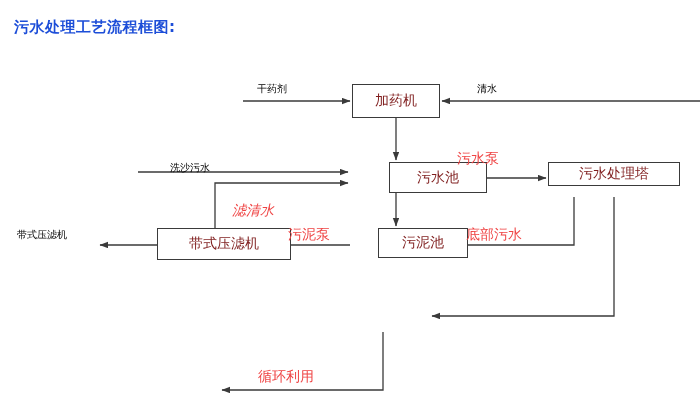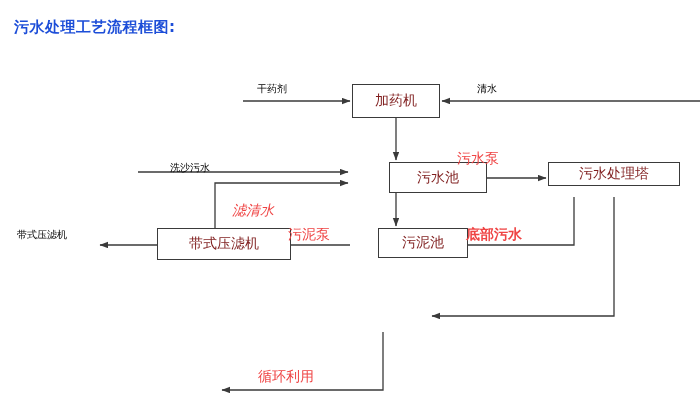--- a/index.html
+++ b/index.html
@@ -133,17 +133,17 @@
   <div class="terminal-label" style="left:170px; top:161px;">洗沙污水</div>
 
   <div class="terminal-label" style="left:17px; top:228px;">带式压滤机</div>
 
   <div class="edge-label" style="left:232px; top:202px;font-style:italic;">滤清水</div>
 
   <div class="edge-label" style="left:457px; top:150px;">污水泵</div>
 
   <div class="edge-label" style="left:288px; top:226px;">污泥泵</div>
 
-  <div class="edge-label" style="left:466px; top:226px;font-weight:bold;">底部污水</div>
+  <div class="edge-label" style="left:466px; top:226px;">底部污水</div>
 
   <div class="edge-label" style="left:258px; top:368px;">循环利用</div>
 
 </div>
 
 </body></html>

